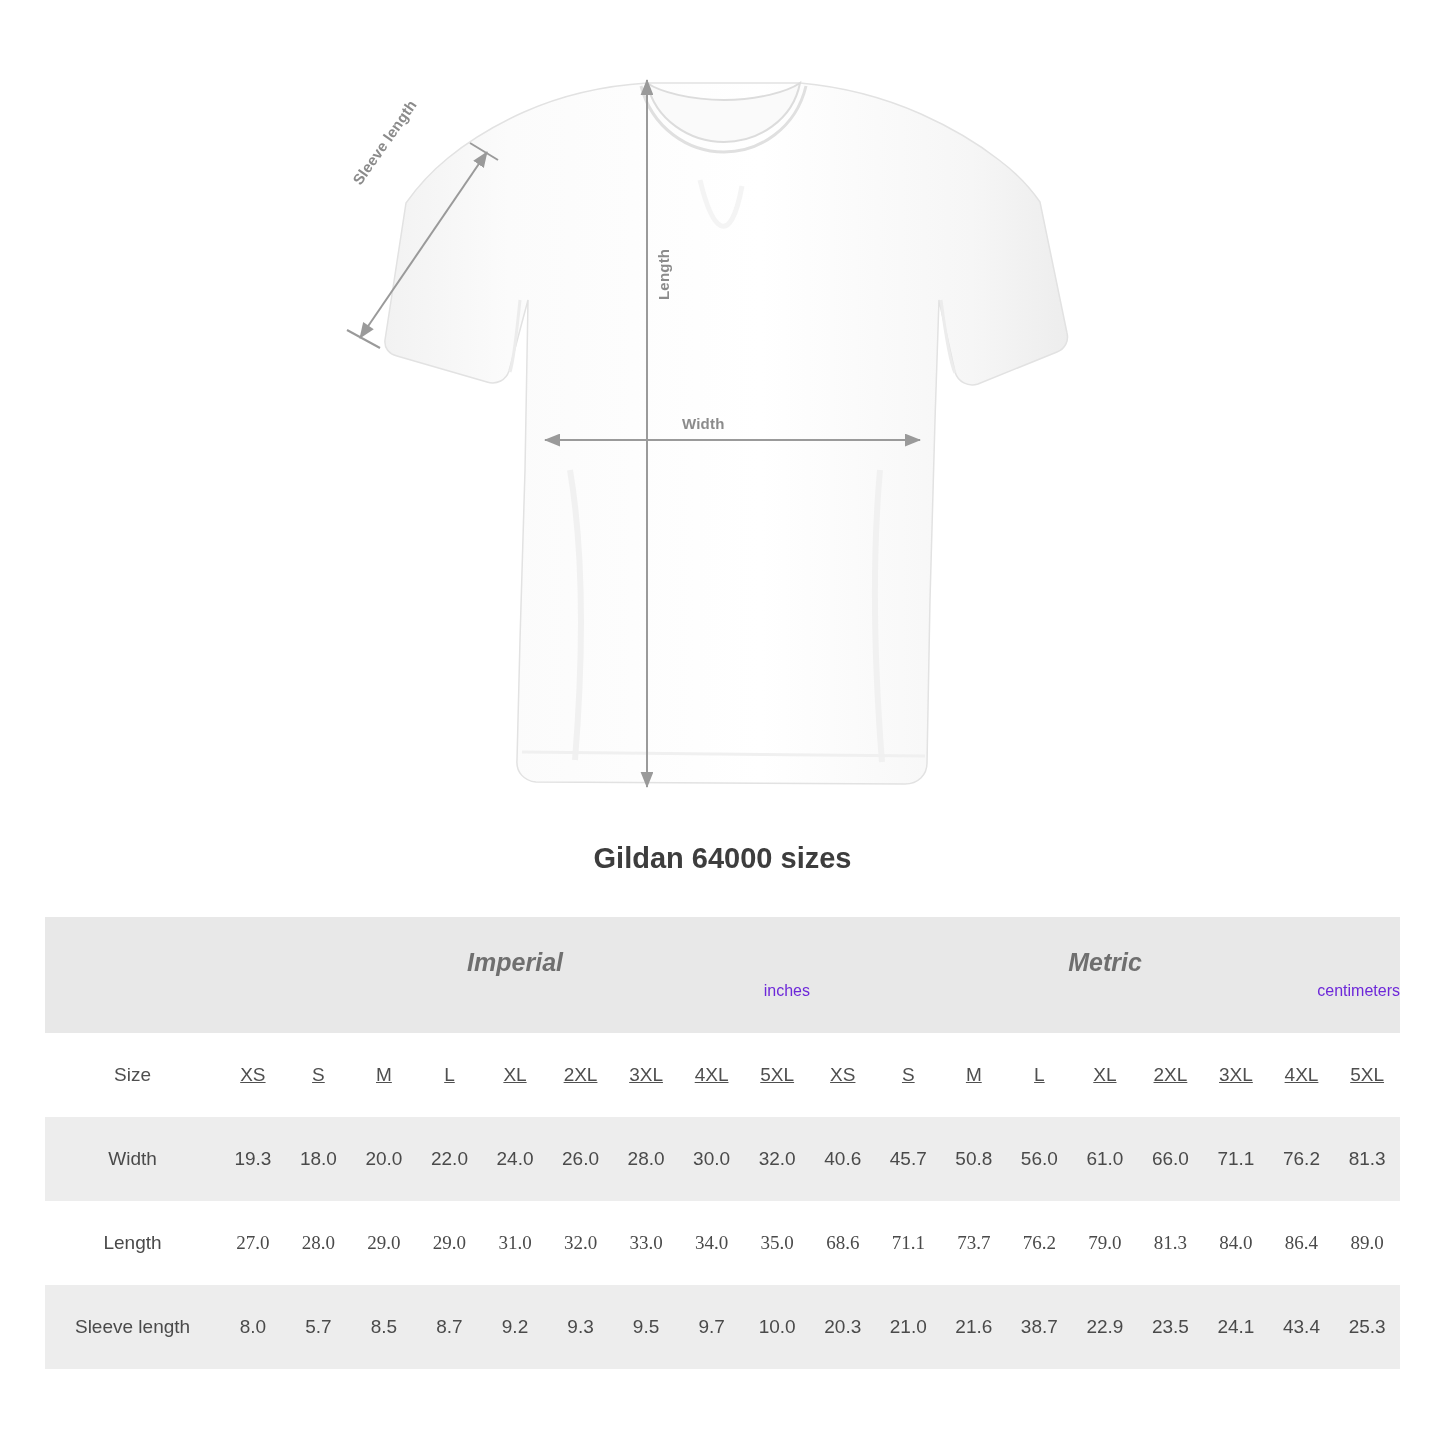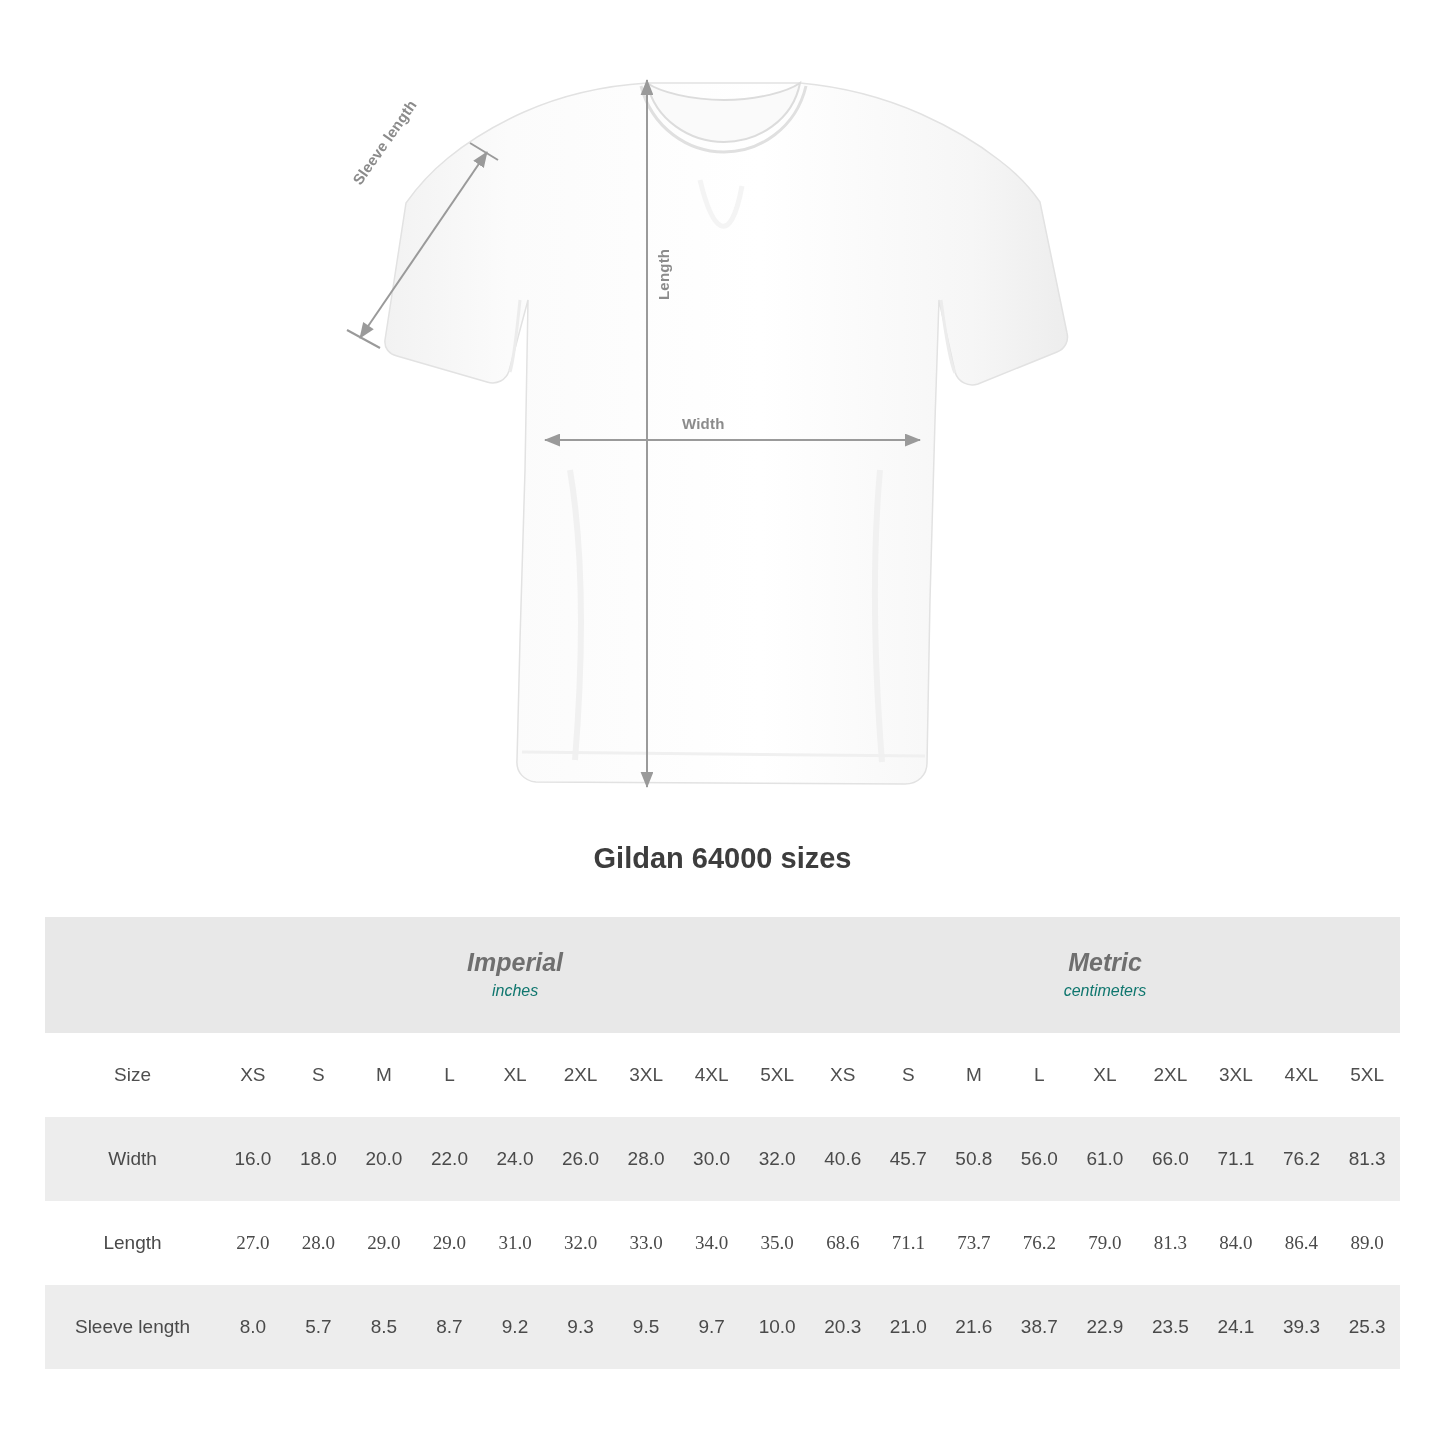--- a/index.html
+++ b/index.html
@@ -99,23 +99,23 @@
   }
   .unit-name {
     font-size: 25px;
     font-style: italic;
     font-weight: bold;
     color: #6f6f6f;
     line-height: 1.25;
   }
   .unit-sub {
     font-size: 16px;
-    font-style: italic;
-    color: #0f766e;
+    color: #6d28d9;
     line-height: 1.6;
+    text-align: right;
   }
 
   
   tr.size-row td {
     height: 82px;
     background: #ffffff;
     font-size: 19px;
     font-weight: bold;
     color: #4f4f4f;
     margin-top: 28px;
@@ -147,20 +147,21 @@
   
   tr.data-row.shaded td.cell {
     border-left: 2px solid #ffffff;
   }
   tr.data-row.plain td.cell {
     border-left: 2px solid #ededed;
     font-family: Liberation Serif, serif;
   }
   tr.size-row td.cell {
     border-left: 2px solid #ededed;
+    text-decoration: underline;
   }
 </style>
 </head>
 <body>
 
 <div id="shirt-figure">
 
   <svg id="shirt-svg" width="1445" height="830" viewBox="0 0 1445 830">
     <defs>
       <linearGradient id="bodyShade" x1="0" y1="0" x2="1" y2="0">
@@ -278,21 +279,21 @@
         <td class="cell">L</td>
         <td class="cell">XL</td>
         <td class="cell">2XL</td>
         <td class="cell">3XL</td>
         <td class="cell">4XL</td>
         <td class="cell">5XL</td>
       </tr>
 
       <tr class="data-row shaded">
         <td class="rowhead">Width</td>
-        <td class="cell">16.0</td>
+        <td class="cell">19.3</td>
         <td class="cell">18.0</td>
         <td class="cell">20.0</td>
         <td class="cell">22.0</td>
         <td class="cell">24.0</td>
         <td class="cell">26.0</td>
         <td class="cell">28.0</td>
         <td class="cell">30.0</td>
         <td class="cell">32.0</td>
         <td class="cell">40.6</td>
         <td class="cell">45.7</td>
@@ -338,18 +339,18 @@
         <td class="cell">9.5</td>
         <td class="cell">9.7</td>
         <td class="cell">10.0</td>
         <td class="cell">20.3</td>
         <td class="cell">21.0</td>
         <td class="cell">21.6</td>
         <td class="cell">38.7</td>
         <td class="cell">22.9</td>
         <td class="cell">23.5</td>
         <td class="cell">24.1</td>
-        <td class="cell">39.3</td>
+        <td class="cell">43.4</td>
         <td class="cell">25.3</td>
       </tr>
     </tbody>
   </table>
 </div>
 
 </body></html>

